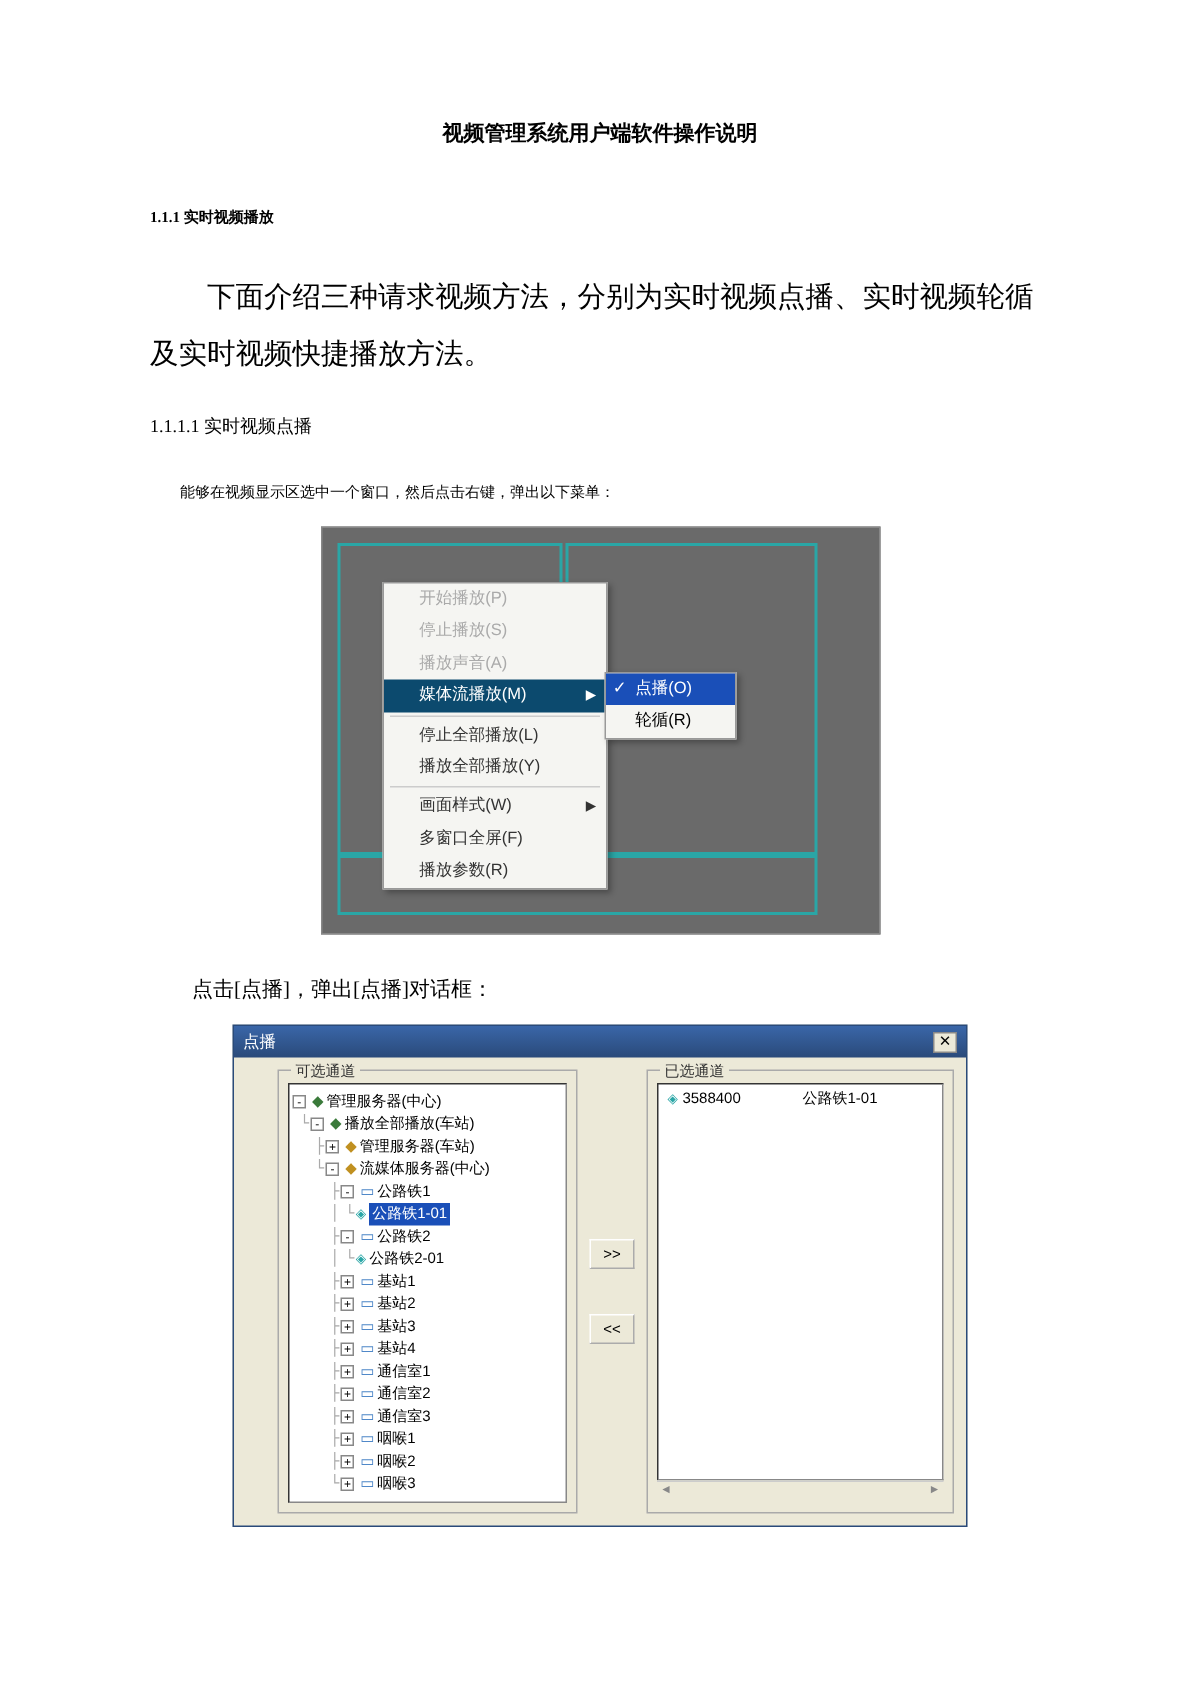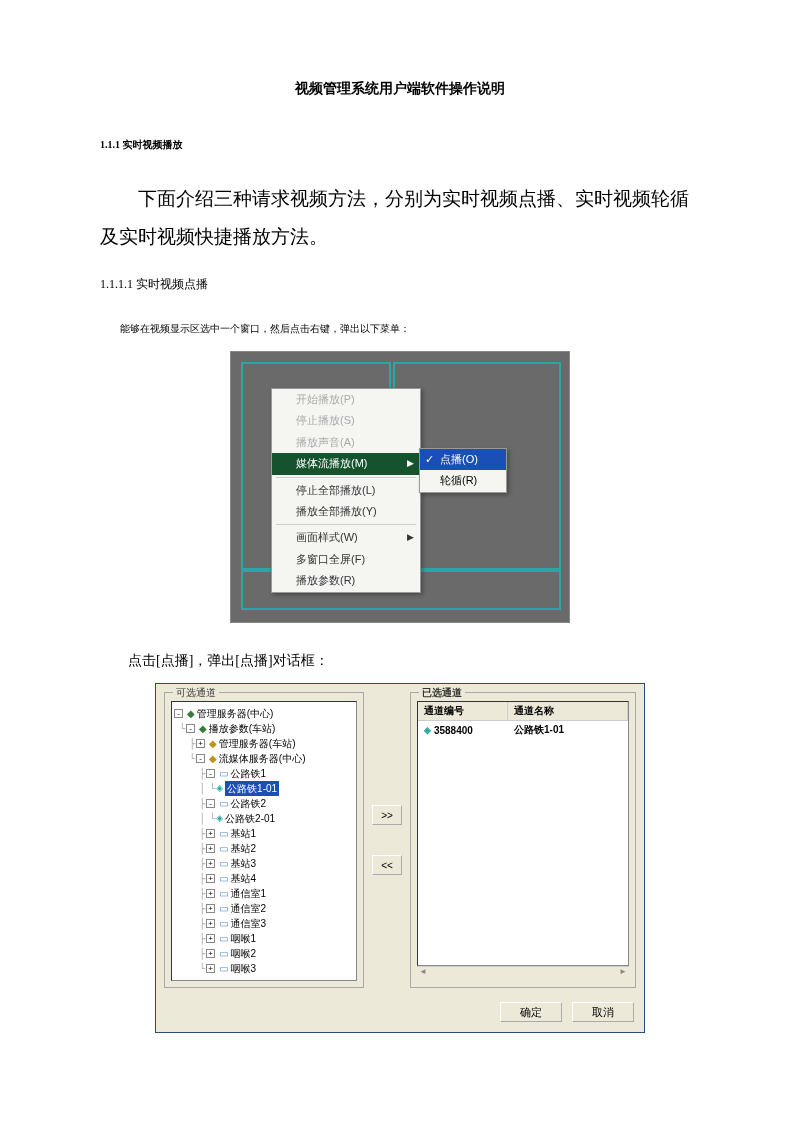--- a/index.html
+++ b/index.html
@@ -42,21 +42,21 @@
     }
     .caption2 {
       font-size: 14px;
       line-height: 2;
       margin-bottom: 8px;
       text-indent: 2em;
     }
 
     
     .shot1 {
-      width: 340px;
+      width: 373px;
       height: 272px;
       margin: 0 auto 24px auto;
       background: #6a6a6a;
       border: 1px solid #888;
       position: relative;
     }
     .shot1 .frame {
       position: absolute;
       border: 2px solid #2aa6a6;
     }
@@ -75,21 +75,21 @@
       font-size: 11px;
       color: #333;
     }
     .ctxmenu .item {
       padding: 3px 10px 3px 24px;
       position: relative;
       line-height: 1.4;
     }
     .ctxmenu .item.disabled { color: #aaa; }
     .ctxmenu .item.sel {
-      background: #14532d;
+      background: #0c4a6e;
       color: #fff;
     }
     .ctxmenu .sep {
       height: 1px;
       background: #ccc;
       margin: 2px 4px;
     }
     .ctxmenu .arrow {
       position: absolute;
       right: 6px;
@@ -164,22 +164,22 @@
     }
     .group-label {
       position: absolute;
       top: -7px;
       left: 8px;
       background: #ece9d8;
       padding: 0 3px;
       font-size: 10px;
       color: #333;
     }
-    .group-left { flex: 0 0 200px; }
-    .group-right { flex: 1; font-weight: bold; }
+    .group-left { flex: 0 0 200px; margin-left: 21px; }
+    .group-right { flex: 1; }
     .tree-box {
       background: #fff;
       border: 1px inset #888;
       height: 280px;
       overflow: hidden;
       padding: 4px 2px;
       font-size: 10px;
       color: #000;
     }
     .tree-node {
@@ -320,35 +320,39 @@
       <span>点播(O)</span>
     </div>
     <div class="item">轮循(R)</div>
   </div>
 </div>
 
 <p class="caption2">点击[点播]，弹出[点播]对话框：</p>
 
 <div class="shot2">
   <div class="dlg">
+    <div class="dlg-title">
+      <span>点播</span>
+      <span class="close">✕</span>
+    </div>
     <div class="dlg-body">
 
       <div class="group group-left">
         <div class="group-label">可选通道</div>
         <div class="tree-box">
           <div class="tree-node">
               <span class="exp">-</span>
               <span class="ico-srv">◆</span>
               <span>管理服务器(中心)</span>
             </div>
           <div class="tree-node">
               <span class="dots">&nbsp;└</span>
               <span class="exp">-</span>
               <span class="ico-srv">◆</span>
-              <span>播放参数(车站)</span>
+              <span>播放全部播放(车站)</span>
             </div>
           <div class="tree-node">
               <span class="dots">&nbsp;&nbsp;&nbsp;├</span>
               <span class="exp">+</span>
               <span class="ico-media">◆</span>
               <span>管理服务器(车站)</span>
             </div>
           <div class="tree-node">
               <span class="dots">&nbsp;&nbsp;&nbsp;└</span>
               <span class="exp">-</span>
@@ -441,37 +445,29 @@
       </div>
 
       <div class="mid-btns">
         <button>&gt;&gt;</button>
         <button>&lt;&lt;</button>
       </div>
 
       <div class="group group-right">
         <div class="group-label">已选通道</div>
         <div class="sel-table">
-          <div class="sel-head">
-            <div class="c1">通道编号</div>
-            <div class="c2">通道名称</div>
-          </div>
           <div class="sel-row">
             <div class="c1">
                 <span class="ico-cam">◈</span>
                 <span>3588400</span>
               </div>
             <div class="c2">公路铁1-01</div>
           </div>
         </div>
         <div class="scroll-hint">
             <span>◄</span>
             <span>►</span>
           </div>
       </div>
 
     </div>
-    <div class="dlg-footer">
-      <button>确定</button>
-      <button>取消</button>
-    </div>
   </div>
 </div>
 
 </body></html>

